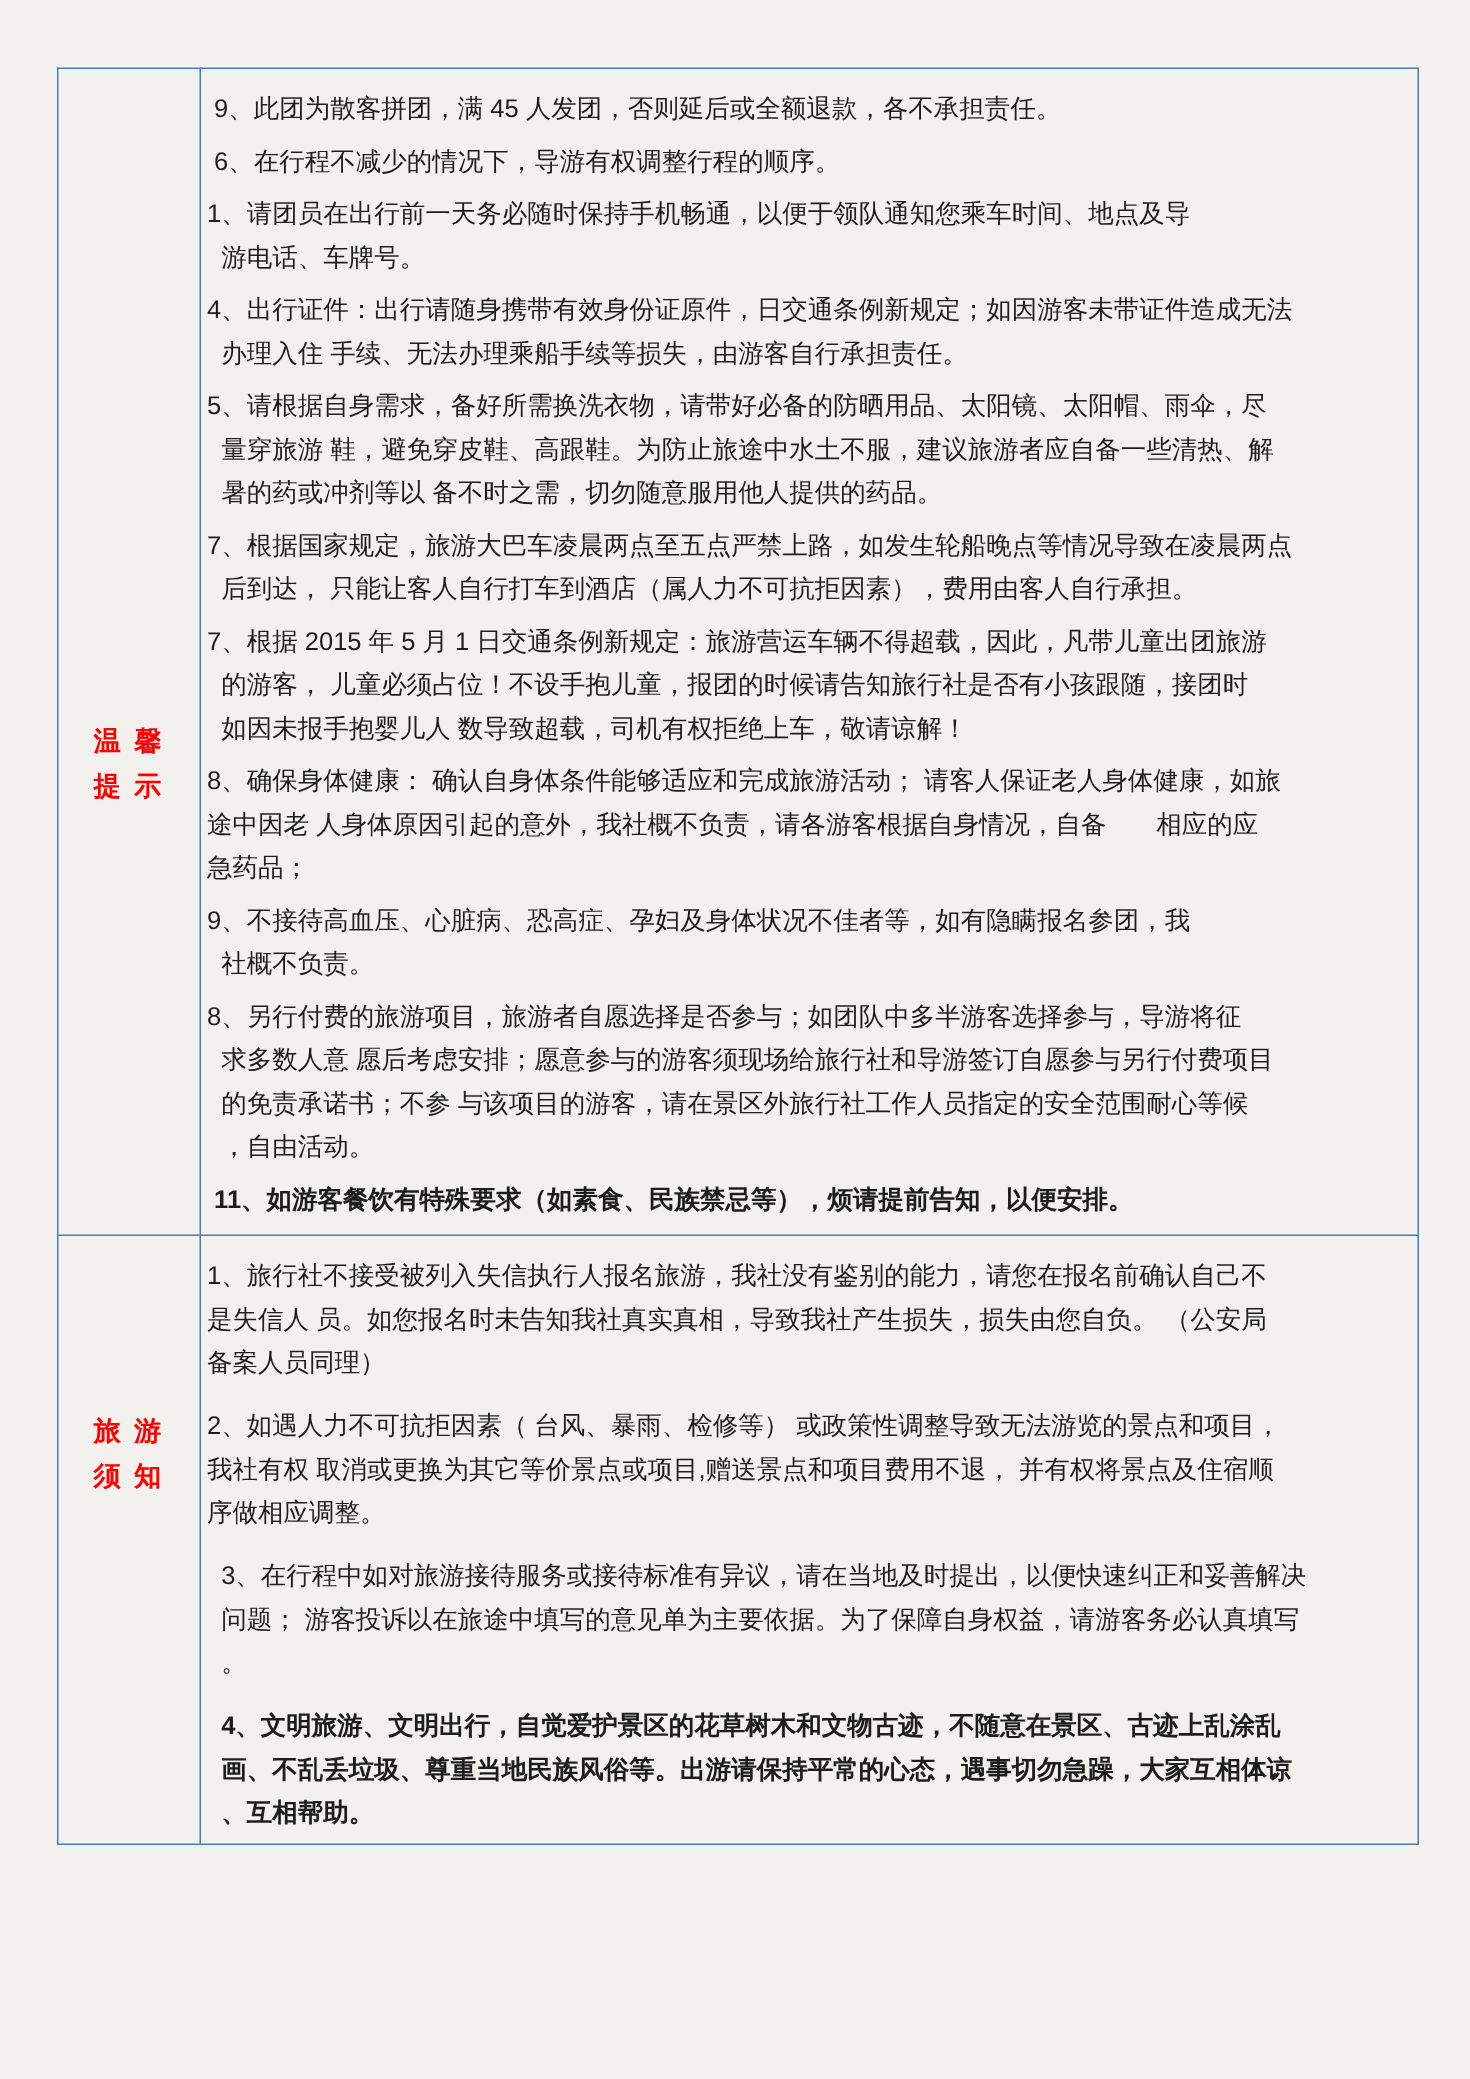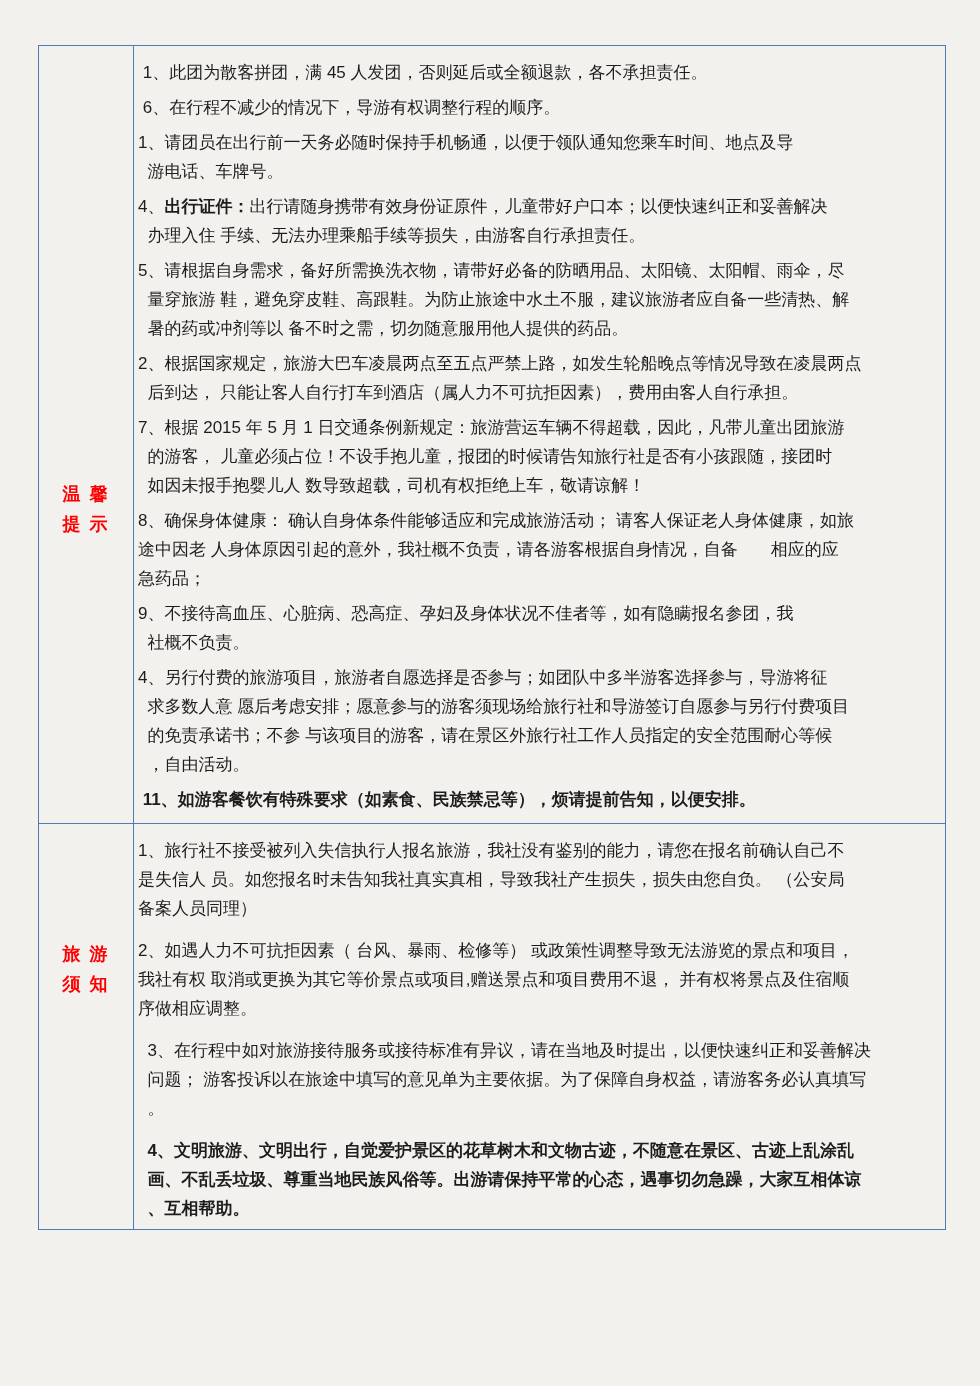--- a/index.html
+++ b/index.html
@@ -54,60 +54,60 @@
   }
   p.item {
     margin: 0 0 6px 0;
     font-size: 17px;
     line-height: 29px;
     white-space: pre-wrap;
     word-break: break-all;
   }
   .items-notes p.item { margin-bottom: 13px; }
   .items p.item:last-child { margin-bottom: 0; font-weight: bold; }
-  .bold-lead { font-weight: bold; }
+  .bold-lead { font-weight: normal; }
 </style>
 </head>
 <body style="--page-bg: #f2f1ee; --border-color: #4e7cb4; --label-red: #ff0000; --text-color: #1d1d1d;">
 
 <div class="page">
   <table class="notice-table">
     <colgroup>
         <col class="col-label">
         <col class="col-content">
       </colgroup>
     <tbody>
       <tr class="row-tips">
         <td class="label-cell">
             <div class="label-line">温 馨</div>
             <div class="label-line">提 示</div>
           </td>
         <td class="content-cell">
           <div class="items items-tips">
 
-          <p class="item"><span class="pre"></span><span class="bold-lead"></span><span class="body-text"> 1、此团为散客拼团，满 45 人发团，否则延后或全额退款，各不承担责任。</span></p>
+          <p class="item"><span class="pre"></span><span class="bold-lead"></span><span class="body-text"> 9、此团为散客拼团，满 45 人发团，否则延后或全额退款，各不承担责任。</span></p>
               <p class="item"><span class="pre"></span><span class="bold-lead"></span><span class="body-text"> 6、在行程不减少的情况下，导游有权调整行程的顺序。</span></p>
               <p class="item"><span class="pre"></span><span class="bold-lead"></span><span class="body-text">1、请团员在出行前一天务必随时保持手机畅通，以便于领队通知您乘车时间、地点及导
   游电话、车牌号。</span></p>
-              <p class="item"><span class="pre">4、</span><span class="bold-lead">出行证件：</span><span class="body-text">出行请随身携带有效身份证原件，儿童带好户口本；以便快速纠正和妥善解决
+              <p class="item"><span class="pre">4、</span><span class="bold-lead">出行证件：</span><span class="body-text">出行请随身携带有效身份证原件，日交通条例新规定；如因游客未带证件造成无法
   办理入住 手续、无法办理乘船手续等损失，由游客自行承担责任。</span></p>
               <p class="item"><span class="pre"></span><span class="bold-lead"></span><span class="body-text">5、请根据自身需求，备好所需换洗衣物，请带好必备的防晒用品、太阳镜、太阳帽、雨伞，尽
   量穿旅游 鞋，避免穿皮鞋、高跟鞋。为防止旅途中水土不服，建议旅游者应自备一些清热、解
   暑的药或冲剂等以 备不时之需，切勿随意服用他人提供的药品。</span></p>
-              <p class="item"><span class="pre"></span><span class="bold-lead"></span><span class="body-text">2、根据国家规定，旅游大巴车凌晨两点至五点严禁上路，如发生轮船晚点等情况导致在凌晨两点
+              <p class="item"><span class="pre"></span><span class="bold-lead"></span><span class="body-text">7、根据国家规定，旅游大巴车凌晨两点至五点严禁上路，如发生轮船晚点等情况导致在凌晨两点
   后到达， 只能让客人自行打车到酒店（属人力不可抗拒因素），费用由客人自行承担。</span></p>
               <p class="item"><span class="pre"></span><span class="bold-lead"></span><span class="body-text">7、根据 2015 年 5 月 1 日交通条例新规定：旅游营运车辆不得超载，因此，凡带儿童出团旅游
   的游客， 儿童必须占位！不设手抱儿童，报团的时候请告知旅行社是否有小孩跟随，接团时
   如因未报手抱婴儿人 数导致超载，司机有权拒绝上车，敬请谅解！</span></p>
               <p class="item"><span class="pre"></span><span class="bold-lead"></span><span class="body-text">8、确保身体健康： 确认自身体条件能够适应和完成旅游活动； 请客人保证老人身体健康，如旅
 途中因老 人身体原因引起的意外，我社概不负责，请各游客根据自身情况，自备       相应的应
 急药品；</span></p>
               <p class="item"><span class="pre"></span><span class="bold-lead"></span><span class="body-text">9、不接待高血压、心脏病、恐高症、孕妇及身体状况不佳者等，如有隐瞒报名参团，我
   社概不负责。</span></p>
-              <p class="item"><span class="pre"></span><span class="bold-lead"></span><span class="body-text">4、另行付费的旅游项目，旅游者自愿选择是否参与；如团队中多半游客选择参与，导游将征
+              <p class="item"><span class="pre"></span><span class="bold-lead"></span><span class="body-text">8、另行付费的旅游项目，旅游者自愿选择是否参与；如团队中多半游客选择参与，导游将征
   求多数人意 愿后考虑安排；愿意参与的游客须现场给旅行社和导游签订自愿参与另行付费项目
   的免责承诺书；不参 与该项目的游客，请在景区外旅行社工作人员指定的安全范围耐心等候
   ，自由活动。</span></p>
               <p class="item"><span class="pre"></span><span class="bold-lead"></span><span class="body-text"> 11、如游客餐饮有特殊要求（如素食、民族禁忌等），烦请提前告知，以便安排。</span></p>
             </div>
         </td>
       </tr>
       <tr class="row-notes">
         <td class="label-cell">
             <div class="label-line">旅 游</div>

